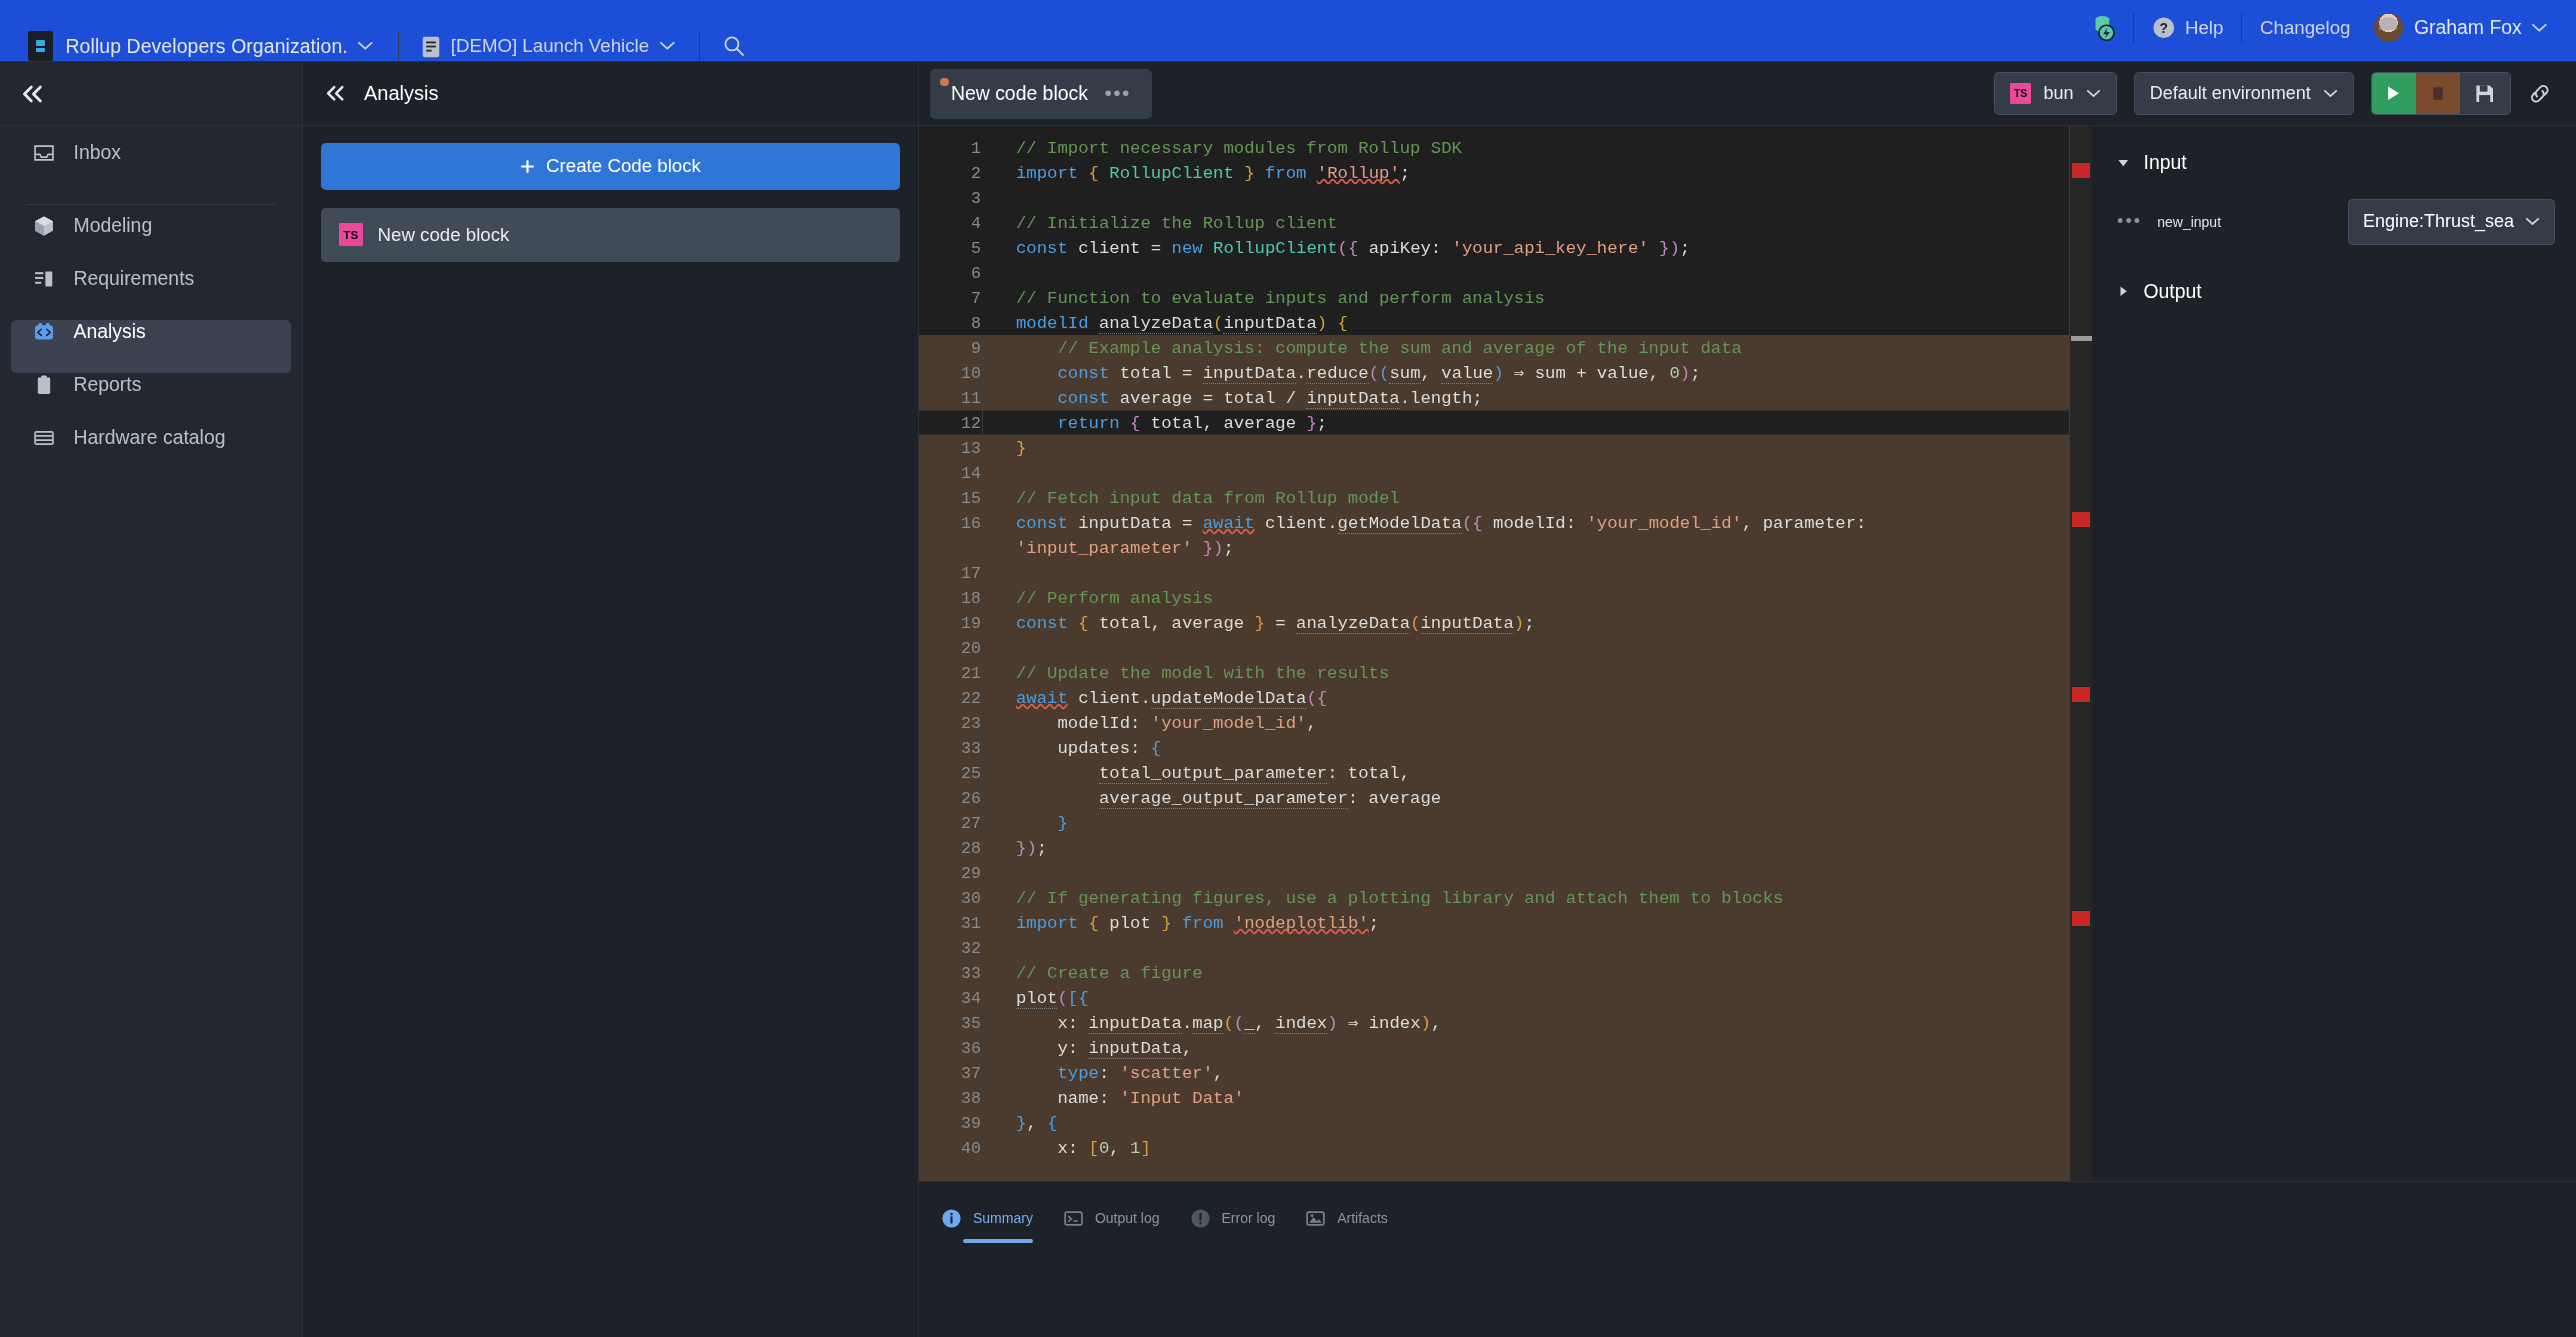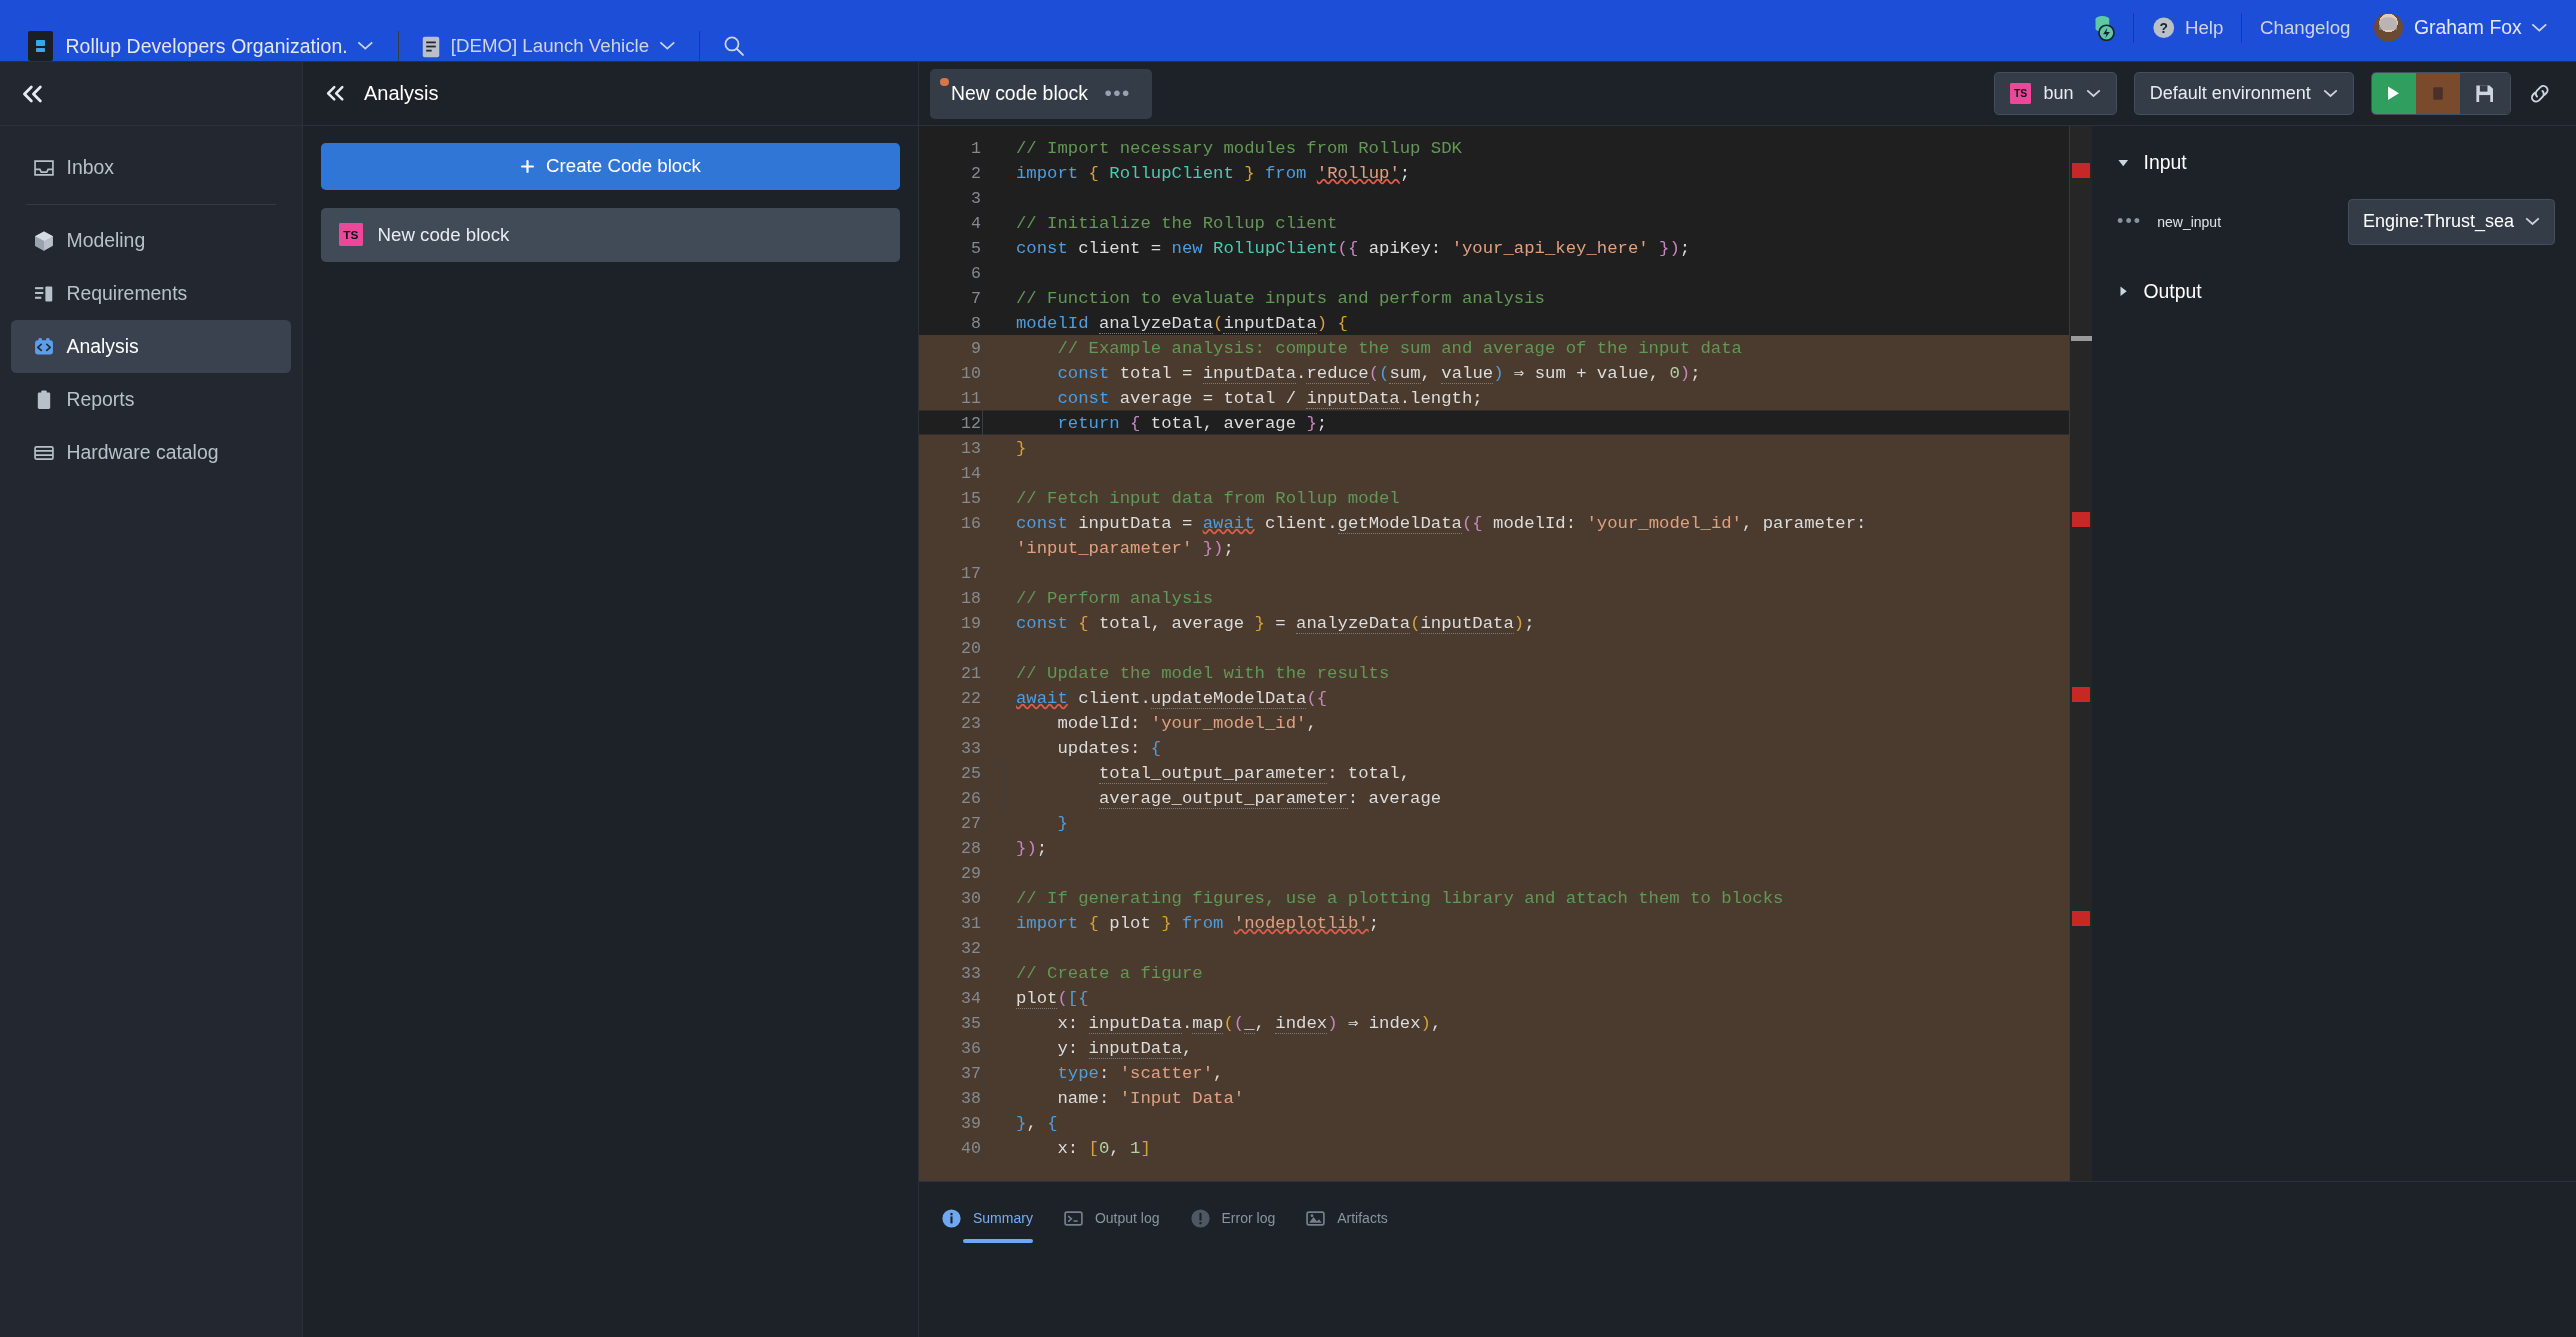--- a/index.html
+++ b/index.html
@@ -52,22 +52,22 @@
 
   
   .nav {
     width: 303px; flex-shrink:0; background:#232830;
     border-right:0.7px solid #2b313b; display:flex; flex-direction:column;
   }
   .nav-head { height:64px; display:flex; align-items:center; padding-left:21px; border-bottom:0.7px solid #2b313b; }
   .collapse-ico { color:#e8ecf2; font-size:23.5px; line-height:1; cursor:pointer; }
   .nav-list { padding: 15px 11px 0 11px; }
   .nav-item {
-    display:flex; align-items:center; height:53px; border-radius:5.5px;
-    padding-left:21px; gap:11px; cursor:pointer;
+    display:flex; height:53px; border-radius:5.5px;
+    padding-left:21px; gap:18px; cursor:pointer;
   }
   .nav-item .lbl { color:#b9c0ca; font-size:19.4px; }
   .nav-item.active { background:#3a424f; }
   .nav-item.active .lbl { color:#ffffff; }
   .nav-sep { height:0.7px; background:#333a45; margin: 9.7px 15px; }
   .nav-ico { width:23.5px; height:23.5px; display:flex; align-items:center; justify-content:center; flex-shrink:0; }
 
   
   .analysis {
     width: 616px; flex-shrink:0; background:#1d2229;

